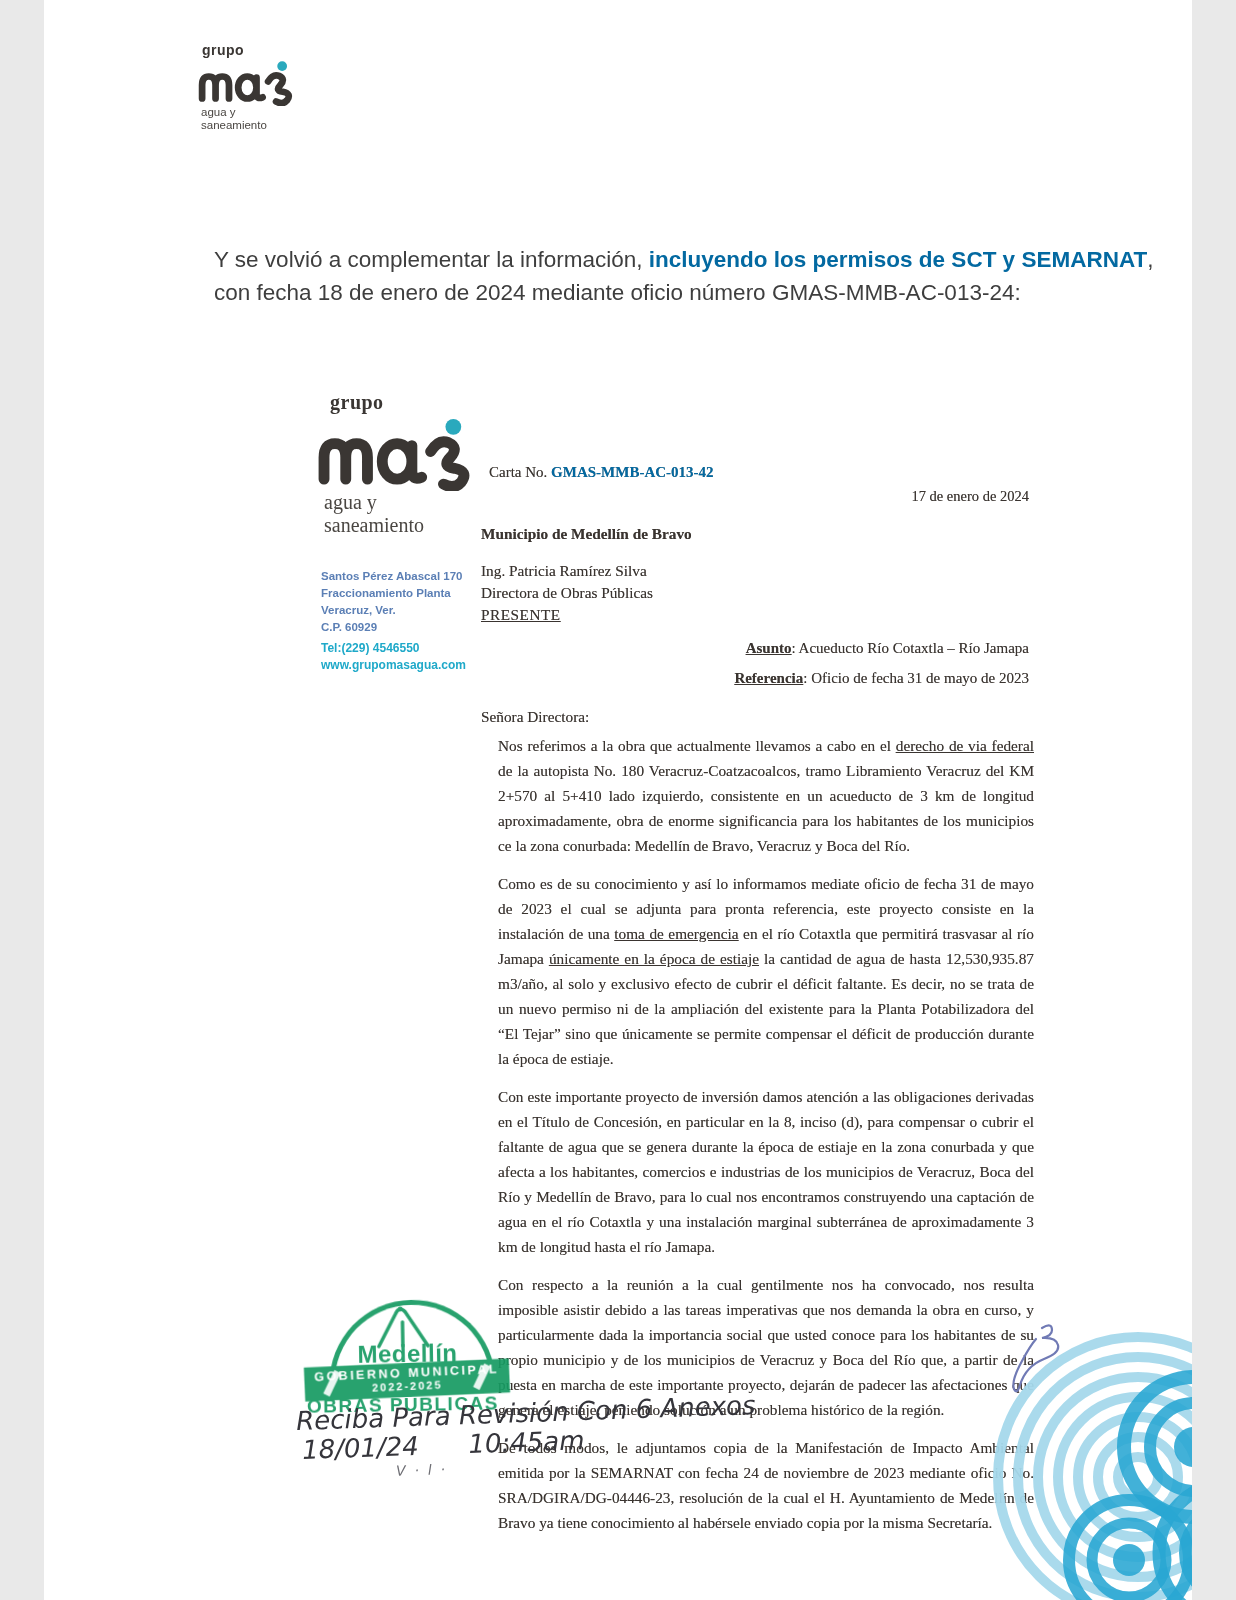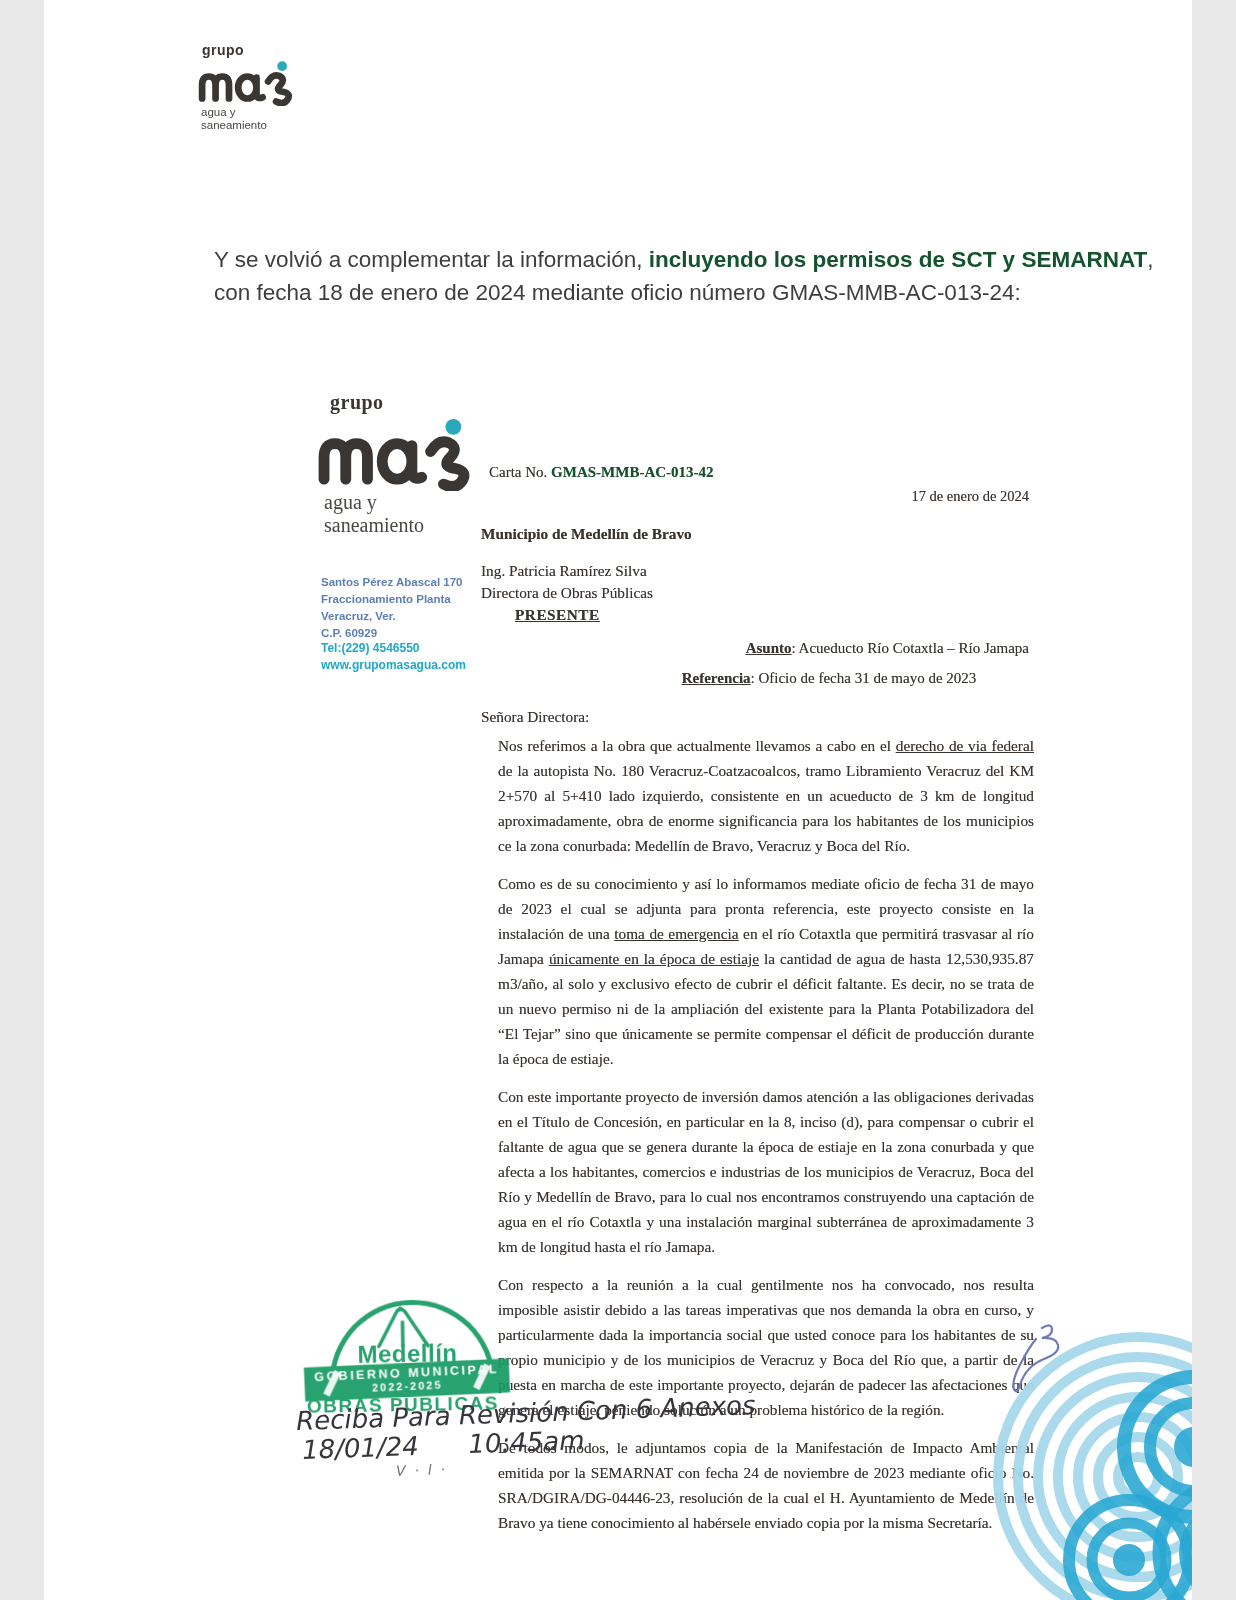--- a/index.html
+++ b/index.html
@@ -15,39 +15,39 @@
   .brand-small .b-top{font-size:14px;margin-left:6px;}
   .brand-small svg{display:block;width:110px;height:48px;}
   .brand-small .b-sub{font-size:11.5px;margin-left:5px;}
   .brand-big{left:270px;top:391px;width:200px;}
   .brand-big .b-top{font-size:20px;margin-left:16px;}
   .brand-big svg{display:block;width:178px;height:77px;}
   .brand-big .b-sub{font-size:20px;margin-left:10px;}
 
   
   .intro{left:170px;top:243px;width:948px;font-size:22.5px;line-height:33px;color:#3e3e3e;}
-  .seg-b{font-weight:700;color:#14532d;margin-top:9px;}
+  .seg-b{font-weight:700;color:#0369a1;margin-top:9px;}
   .seg-u{text-decoration:underline;}
 
   
   .letter{left:255px;top:388px;width:760px;height:1080px;
           font-family:"Liberation Serif",serif;color:#3a3430;
           filter:blur(0.3px);}
   .letter .txt{text-shadow:0 0 .6px rgba(58,52,48,.55);}
   .carta{left:190px;top:76px;font-size:15px;}
   .l-date{left:470px;top:100px;width:260px;text-align:right;font-size:14.5px;}
   .recipient{left:182px;top:135px;font-size:15.3px;line-height:22px;}
   .recipient .org{font-weight:700;margin-bottom:15px;}
-  .recipient .salute{font-weight:700;text-decoration:underline;letter-spacing:.5px;margin-left:34px;}
+  .recipient .salute{font-weight:400;text-decoration:underline;letter-spacing:.5px;}
   .side-addr{left:22px;top:180px;font-family:"Liberation Sans",sans-serif;
-             font-size:11.5px;line-height:17px;color:#5b7fb5;font-weight:600;margin-top:6px;}
+             font-size:11.5px;line-height:17px;color:#5b7fb5;font-weight:600;}
   .side-tel{left:22px;top:252px;font-family:"Liberation Sans",sans-serif;
             font-size:12px;line-height:17px;color:#1fa9c9;font-weight:700;}
   .subject{left:330px;top:252px;width:400px;text-align:right;font-size:15px;}
-  .reference{left:330px;top:282px;width:400px;text-align:center;font-size:15px;}
+  .reference{left:330px;top:282px;width:400px;text-align:right;font-size:15px;}
   .subject .seg-u,.reference .seg-u{font-weight:700;margin-top:24px;}
   .salutation{left:182px;top:320px;font-size:15.3px;}
   .body-copy{left:182px;top:345px;width:553px;font-size:15.3px;line-height:25px;
              text-align:justify;}
   .body-copy p{margin:0 0 13px 17px;}
 
   
   .stamp{left:256px;top:1282px;width:215px;height:140px;color:#169b62;
          transform:rotate(-1deg);filter:blur(0.3px);opacity:.92;}
   .stamp-arch{position:absolute;left:29px;top:18px;width:156px;height:78px;

